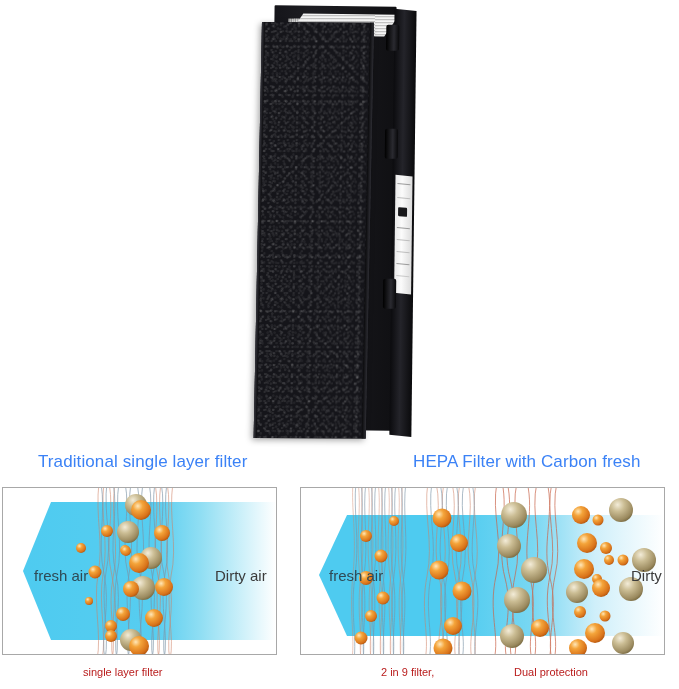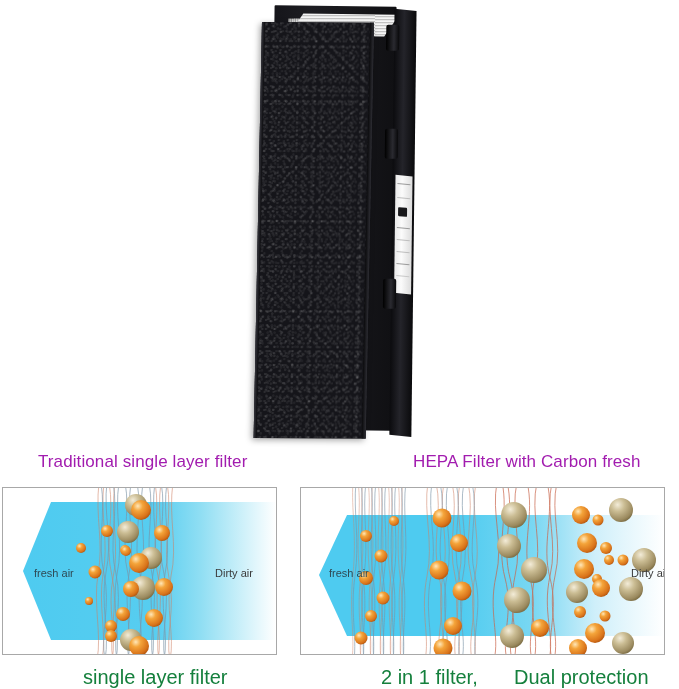--- a/index.html
+++ b/index.html
@@ -137,32 +137,32 @@
   }
   .carbon-edge-r {
     position:absolute; right:0; top:0; bottom:0; width:4px;
     background: linear-gradient(90deg,#0a0a0c,#2d2d33);
   }
 
   
   .diagram-heading {
     position: absolute;
     font-size: 17px;
-    color: #a21caf;
+    color: #3b82f6;
     font-weight: 400;
     letter-spacing: .1px;
     white-space: nowrap;
   }
   #heading-left  { left: 38px;  top: 452px; }
   #heading-right { left: 413px; top: 452px; }
 
   .diagram-caption {
     position: absolute;
-    font-size: 20px;
-    color: #15803d;
+    font-size: 11px;
+    color: #b91c1c;
     font-weight: 400;
     white-space: nowrap;
   }
   #caption-left   { left: 83px;  top: 666px; }
   #caption-mid    { left: 381px; top: 666px; }
   #caption-right  { left: 514px; top: 666px; }
 
   .panel {
     position: absolute;
     top: 487px;
@@ -170,21 +170,21 @@
     background: #ffffff;
     overflow: hidden;
   }
   #panel-left  { left: 2px;   width: 273px; height: 166px; }
   #panel-right { left: 300px; width: 363px; height: 166px; }
 
   .panel-stage { position: absolute; inset: 0; }
 
   .air-text {
     position: absolute;
-    font-size: 11px;
+    font-size: 15px;
     color: #3b3b3b;
     white-space: nowrap;
     z-index: 7;
   }
   .air-text.fresh { color:#2f4a55; }
 
   svg { display:block; overflow: visible; }
 </style>
 </head>
 <body>
@@ -434,15 +434,15 @@
     </svg>
 
     <div class="air-text fresh" style="left:28px; top:79px;">fresh air</div>
 
     <div class="air-text" style="left:330px; top:79px;">Dirty air</div>
   </div>
 </div>
 
 <div class="diagram-caption" id="caption-left">single layer filter</div>
 
-<div class="diagram-caption" id="caption-mid">2  in 1 filter,</div>
+<div class="diagram-caption" id="caption-mid">2  in 9 filter,</div>
 
 <div class="diagram-caption" id="caption-right">Dual protection</div>
 
 </body></html>

